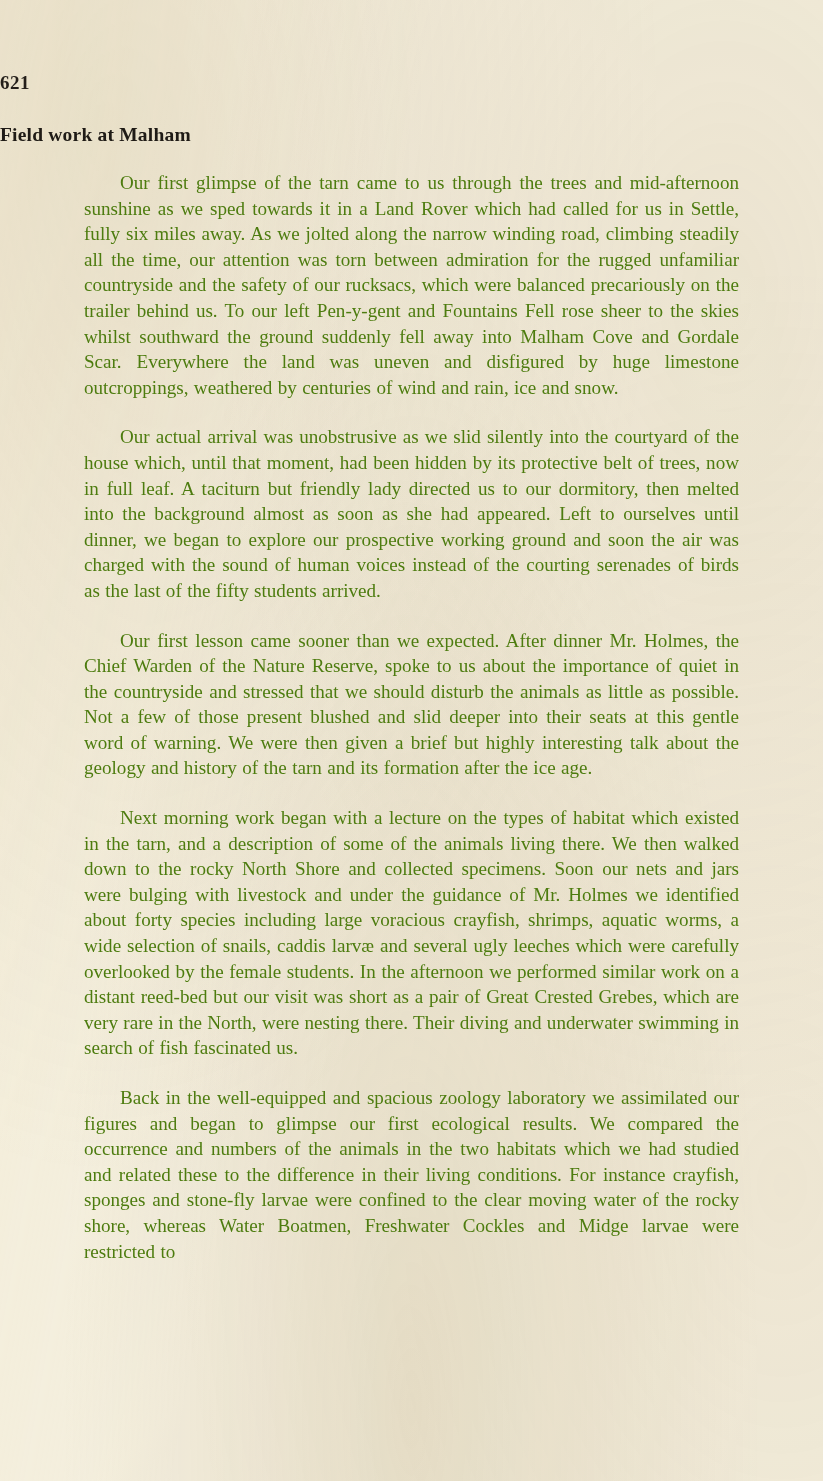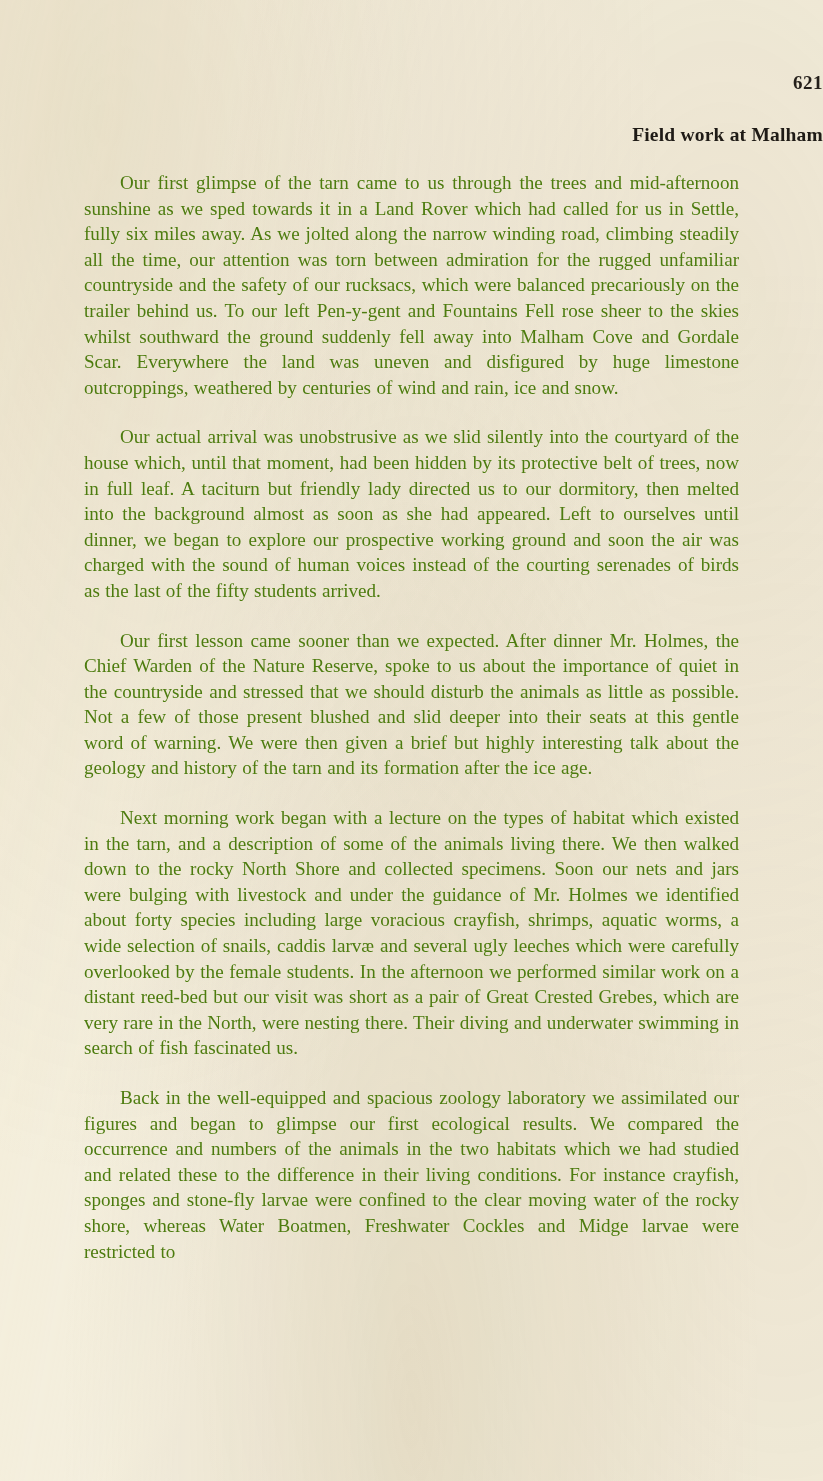--- a/index.html
+++ b/index.html
@@ -31,29 +31,29 @@
   }
   .page {
     position: absolute;
     left: 0;
     top: 0;
     width: 823px;
     height: 1481px;
     padding: 0;
   }
   .page-number {
-    text-align: right;
+    text-align: left;
     font-size: 19px;
     font-weight: 700;
     letter-spacing: 0.5px;
     margin-top: 72px;
     color: #241f1a;
   }
   .article-title {
-    text-align: right;
+    text-align: left;
     font-size: 19.5px;
     font-weight: 700;
     margin-top: 30px;
     letter-spacing: 0.2px;
     color: #1f1b16;
   }
   .body-col {
     margin: 0 auto;
     width: 655px;
     margin-top: 24px;

